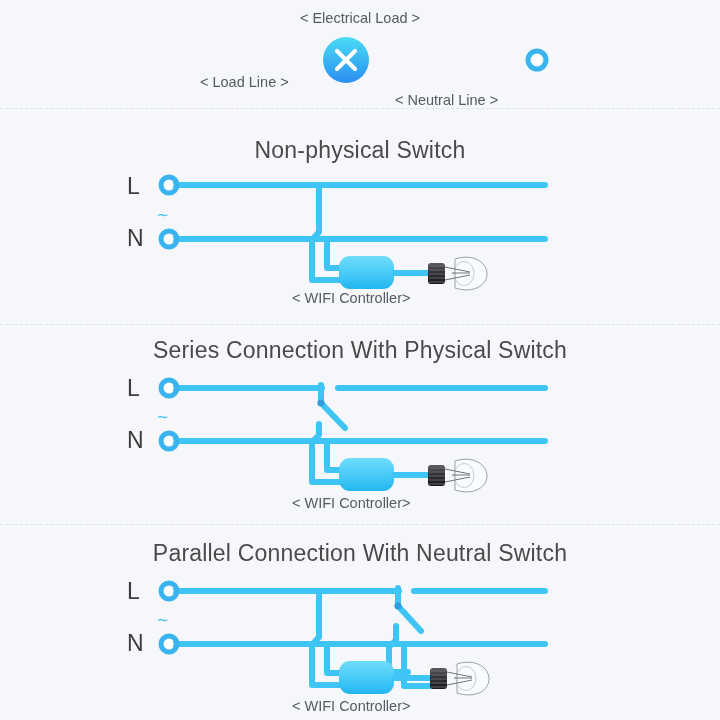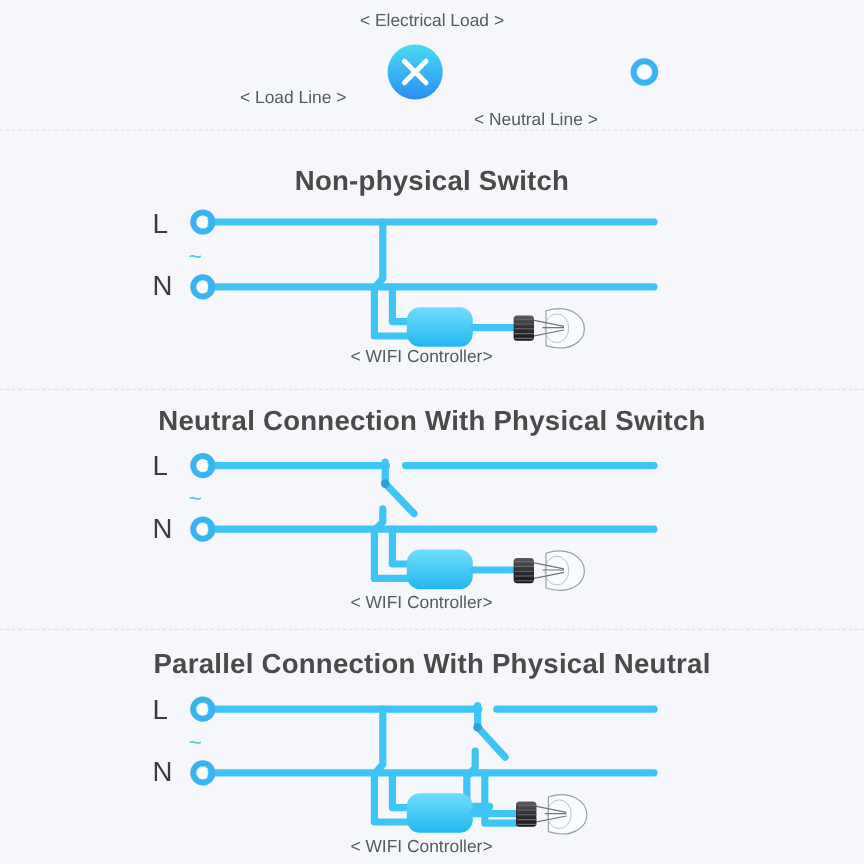--- a/index.html
+++ b/index.html
@@ -19,21 +19,21 @@
   .divider{
     position:absolute;left:0;width:720px;height:0;
     border-top:1px dashed #dfe2e9;
   }
   #div-1{top:108px;}
   #div-2{top:324px;}
   #div-3{top:524px;}
 
   .title{
     position:absolute;width:720px;text-align:center;
-    font-size:23px;color:#4a4a4a;font-weight:700;
+    font-size:23px;color:#4a4a4a;font-weight:400;
     letter-spacing:.2px;white-space:nowrap;
   }
 
   .small-label{
     position:absolute;font-size:14.5px;color:#555b63;
     white-space:nowrap;font-weight:400;
   }
 
   .ln-letter{
     position:absolute;font-size:23px;color:#3c3c3c;
@@ -61,27 +61,27 @@
     <div class="small-label" style="left:200px;top:74px;">&lt; Load Line &gt;</div>
     <div class="small-label" style="left:395px;top:92px;">&lt; Neutral Line &gt;</div>
   </div>
 
   <div class="title" style="top:137px;">Non-physical Switch</div>
   <div class="ln-letter" style="left:127px;top:175px;">L</div>
   <div class="ln-letter" style="left:127px;top:227px;">N</div>
   <div class="tilde" style="left:157px;top:205px;">~</div>
   <div class="small-label" style="left:292px;top:290px;">&lt; WIFI Controller&gt;</div>
 
-  <div class="title" style="top:337px;">Neutral Connection With Physical Switch</div>
+  <div class="title" style="top:337px;">Series Connection With Physical Switch</div>
   <div class="ln-letter" style="left:127px;top:377px;">L</div>
   <div class="ln-letter" style="left:127px;top:429px;">N</div>
   <div class="tilde" style="left:157px;top:407px;">~</div>
   <div class="small-label" style="left:292px;top:495px;">&lt; WIFI Controller&gt;</div>
 
-  <div class="title" style="top:540px;">Parallel Connection With Physical Neutral</div>
+  <div class="title" style="top:540px;">Parallel Connection With Neutral Switch</div>
   <div class="ln-letter" style="left:127px;top:580px;">L</div>
   <div class="ln-letter" style="left:127px;top:632px;">N</div>
   <div class="tilde" style="left:157px;top:610px;">~</div>
   <div class="small-label" style="left:292px;top:698px;">&lt; WIFI Controller&gt;</div>
 
   <svg class="svg-layer" width="720" height="720" viewBox="0 0 720 720" xmlns="http://www.w3.org/2000/svg">
     <defs>
       <linearGradient id="gradTopLine" x1="0" y1="0" x2="1" y2="0">
         <stop offset="0%" stop-color="#3d8ff0"></stop>
         <stop offset="55%" stop-color="#34b6f2"></stop>

